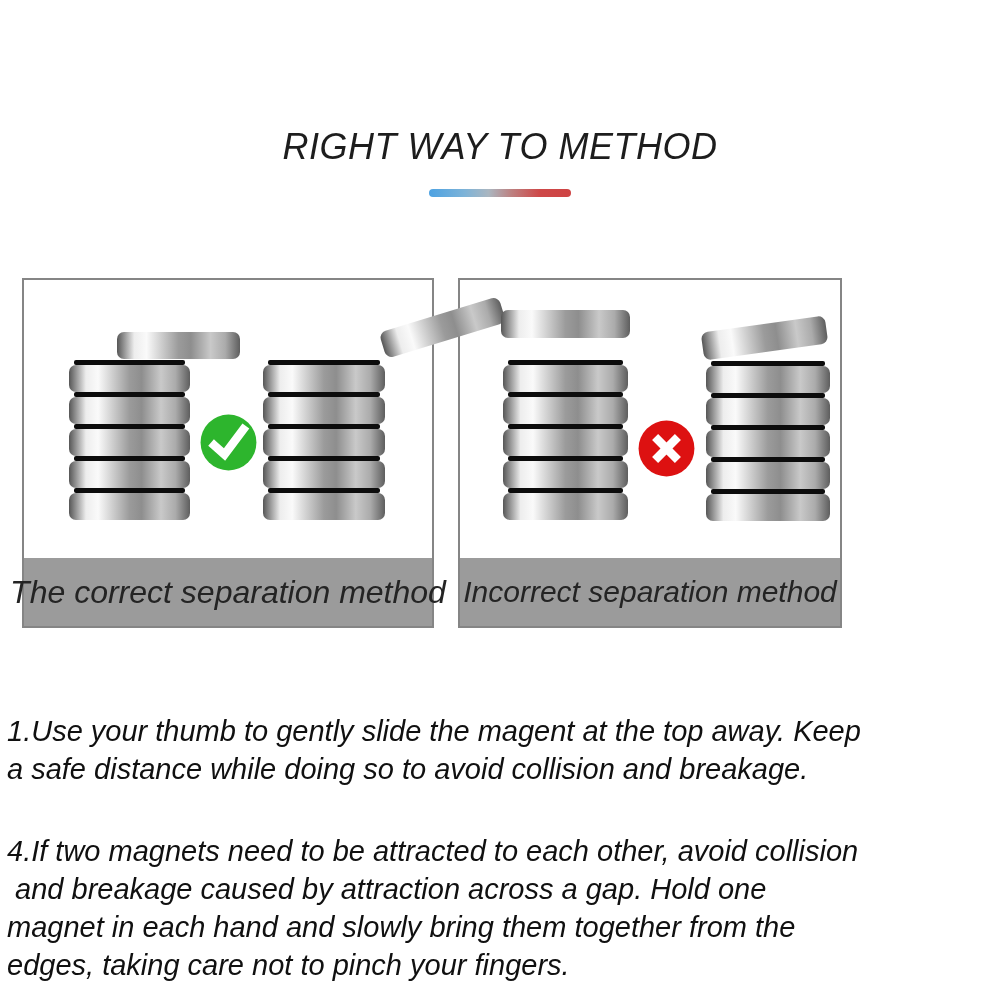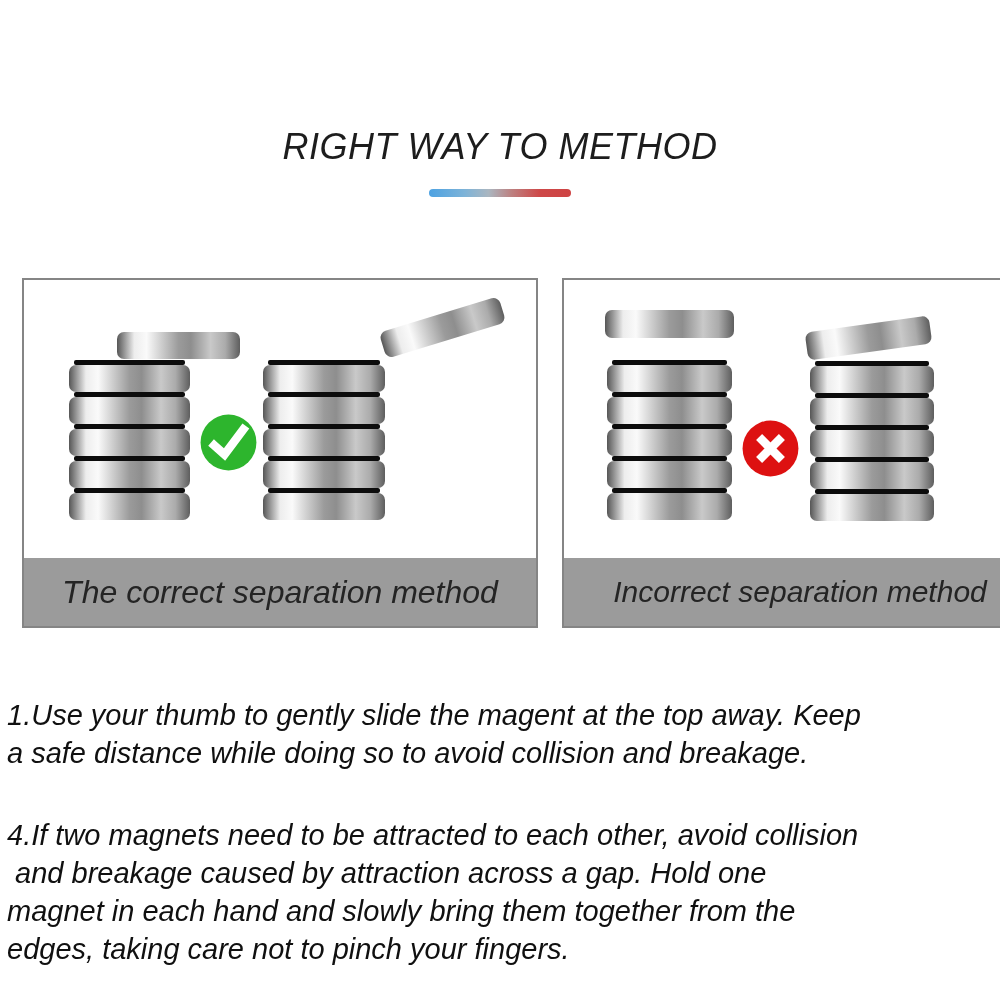--- a/index.html
+++ b/index.html
@@ -14,22 +14,22 @@
   .divider{
     position:absolute;top:189px;left:50%;transform:translateX(-50%);
     width:142px;height:8px;border-radius:4px;
     background:linear-gradient(90deg,#4da2e2 0%,#7db3d8 25%,#aab6c0 42%,#bd8181 58%,#ce4848 78%,#ce4343 100%);
   }
   .panels{position:absolute;top:278px;left:22px;display:flex;gap:24px;}
   .panel{
     box-sizing:border-box;height:350px;border:2px solid #858585;background:#fff;
     display:flex;flex-direction:column;
   }
-  .panel-correct{width:516px;}
-  .panel-incorrect{width:476px;}
+  .panel-correct{width:412px;}
+  .panel-incorrect{width:384px;}
   .art{position:relative;flex:1;}
   .caption{
     height:68px;background:#9b9b9b;display:flex;align-items:center;justify-content:center;
     font-size:32px;color:#242424;white-space:nowrap;
   }
   .panel-incorrect .caption{font-size:30px;}
   .stack{position:absolute;display:flex;flex-direction:column;}
   .sep{height:5px;width:92%;margin:0 auto;background:#0c0c0c;border-radius:2px;flex:none;}
   .disc,.magnet{
     background:linear-gradient(90deg,#565656 0%,#ededed 14%,#fafafa 24%,#9b9b9b 50%,#8e8e8e 60%,#c9c9c9 76%,#ababab 88%,#5e5e5e 100%);
@@ -45,21 +45,21 @@
   
   .float-c{left:41px;top:30px;width:129px;height:28px;}
   .stack-c{left:43px;top:80px;width:125px;}
   .tilt-d{left:242px;top:44px;width:125px;height:28px;transform:rotate(-8deg);}
   .stack-d{left:246px;top:81px;width:124px;}
   .badge{position:absolute;width:57px;height:57px;}
   .panel-correct .badge{left:176px;top:134px;}
   .panel-incorrect .badge{left:178px;top:140px;}
   .instructions{position:absolute;top:696px;left:7px;right:0;}
   .step{
-    margin:0 0 44px 0;font-size:29px;line-height:38px;color:#101010;
+    margin:16px 0 44px 0;font-size:29px;line-height:38px;color:#101010;
     white-space:pre;letter-spacing:0;
   }
 </style>
 </head>
 <body>
 
 <div class="page">
 
   <div class="title">RIGHT WAY TO METHOD</div>
   <div class="divider"></div>

